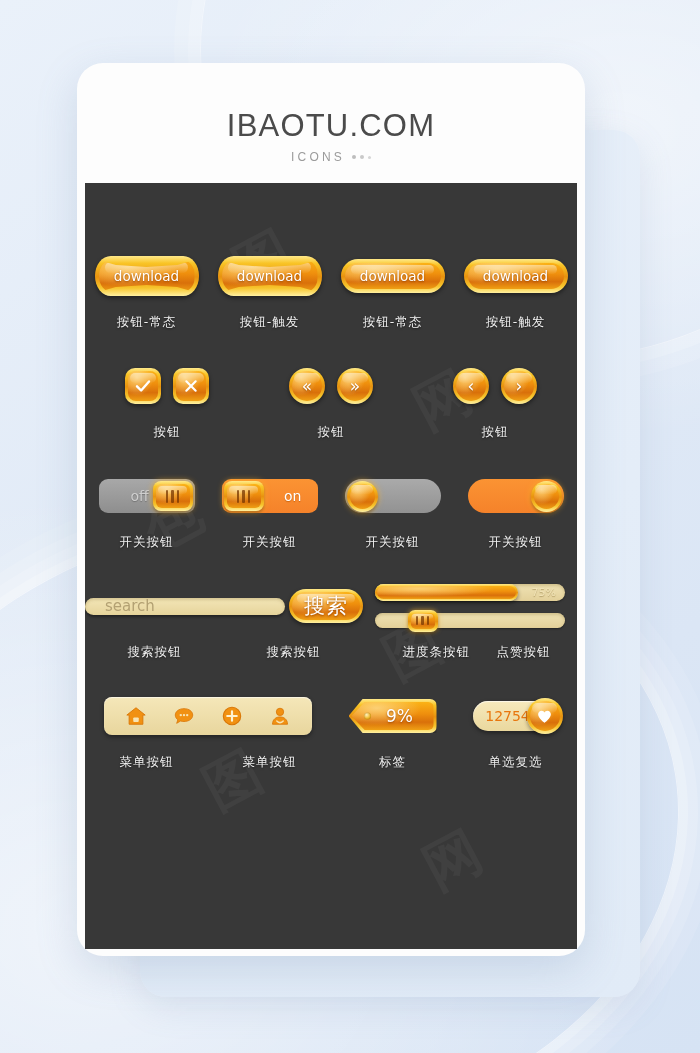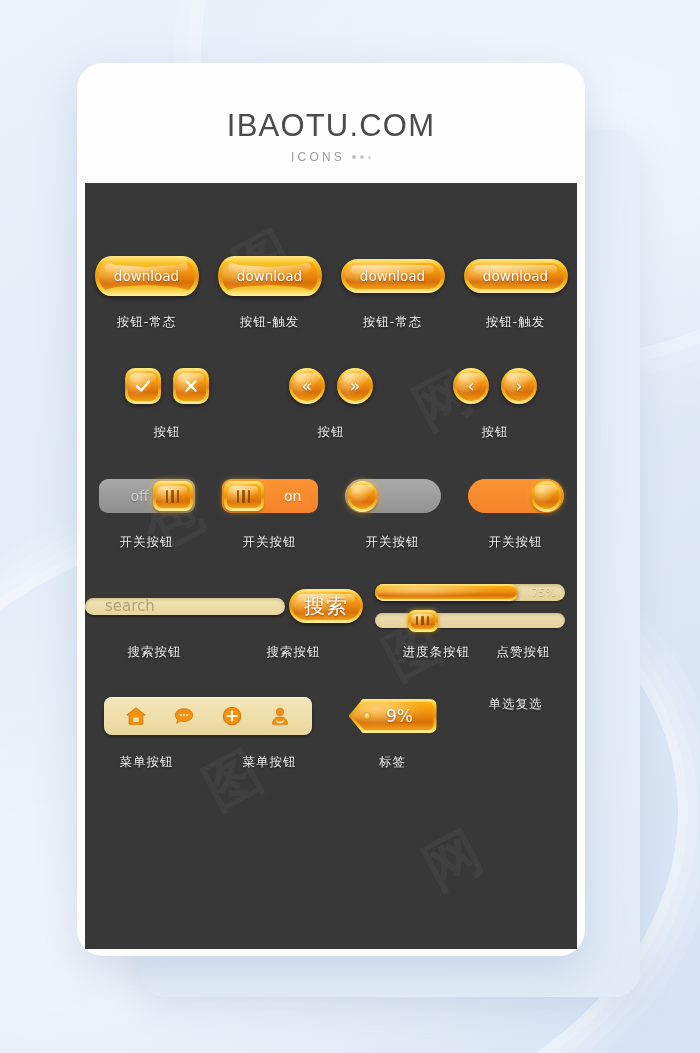--- a/index.html
+++ b/index.html
@@ -797,20 +797,34 @@
               <div class="inner gold-fill">
                 <span class="txt">9%</span>
               </div>
               <span class="hole"></span>
             </div>
           </div>
           <div class="cap">标签</div>
         </div>
 
         <div class="cell">
+          <div class="cell-art">
+            <div class="likebtn">
+              <div class="like-pill">
+                <span class="num">12754</span>
+              </div>
+              <div class="like-circle gold-bezel">
+                <div class="inner gold-fill glossy">
+                  <svg width="17" height="17" viewBox="0 0 24 24" style="position:relative;z-index:3">
+                    <path d="M12 21 C12 21 3 14.6 3 8.9 C3 5.9 5.3 3.8 8 3.8 C9.9 3.8 11.3 4.9 12 6.2 C12.7 4.9 14.1 3.8 16 3.8 C18.7 3.8 21 5.9 21 8.9 C21 14.6 12 21 12 21 Z" fill="#ffffff"></path>
+                  </svg>
+                </div>
+              </div>
+            </div>
+          </div>
           <div class="cap">单选复选</div>
         </div>
 
       </div>
 
     </div>
   </div>
 </div>
 
 </body></html>

